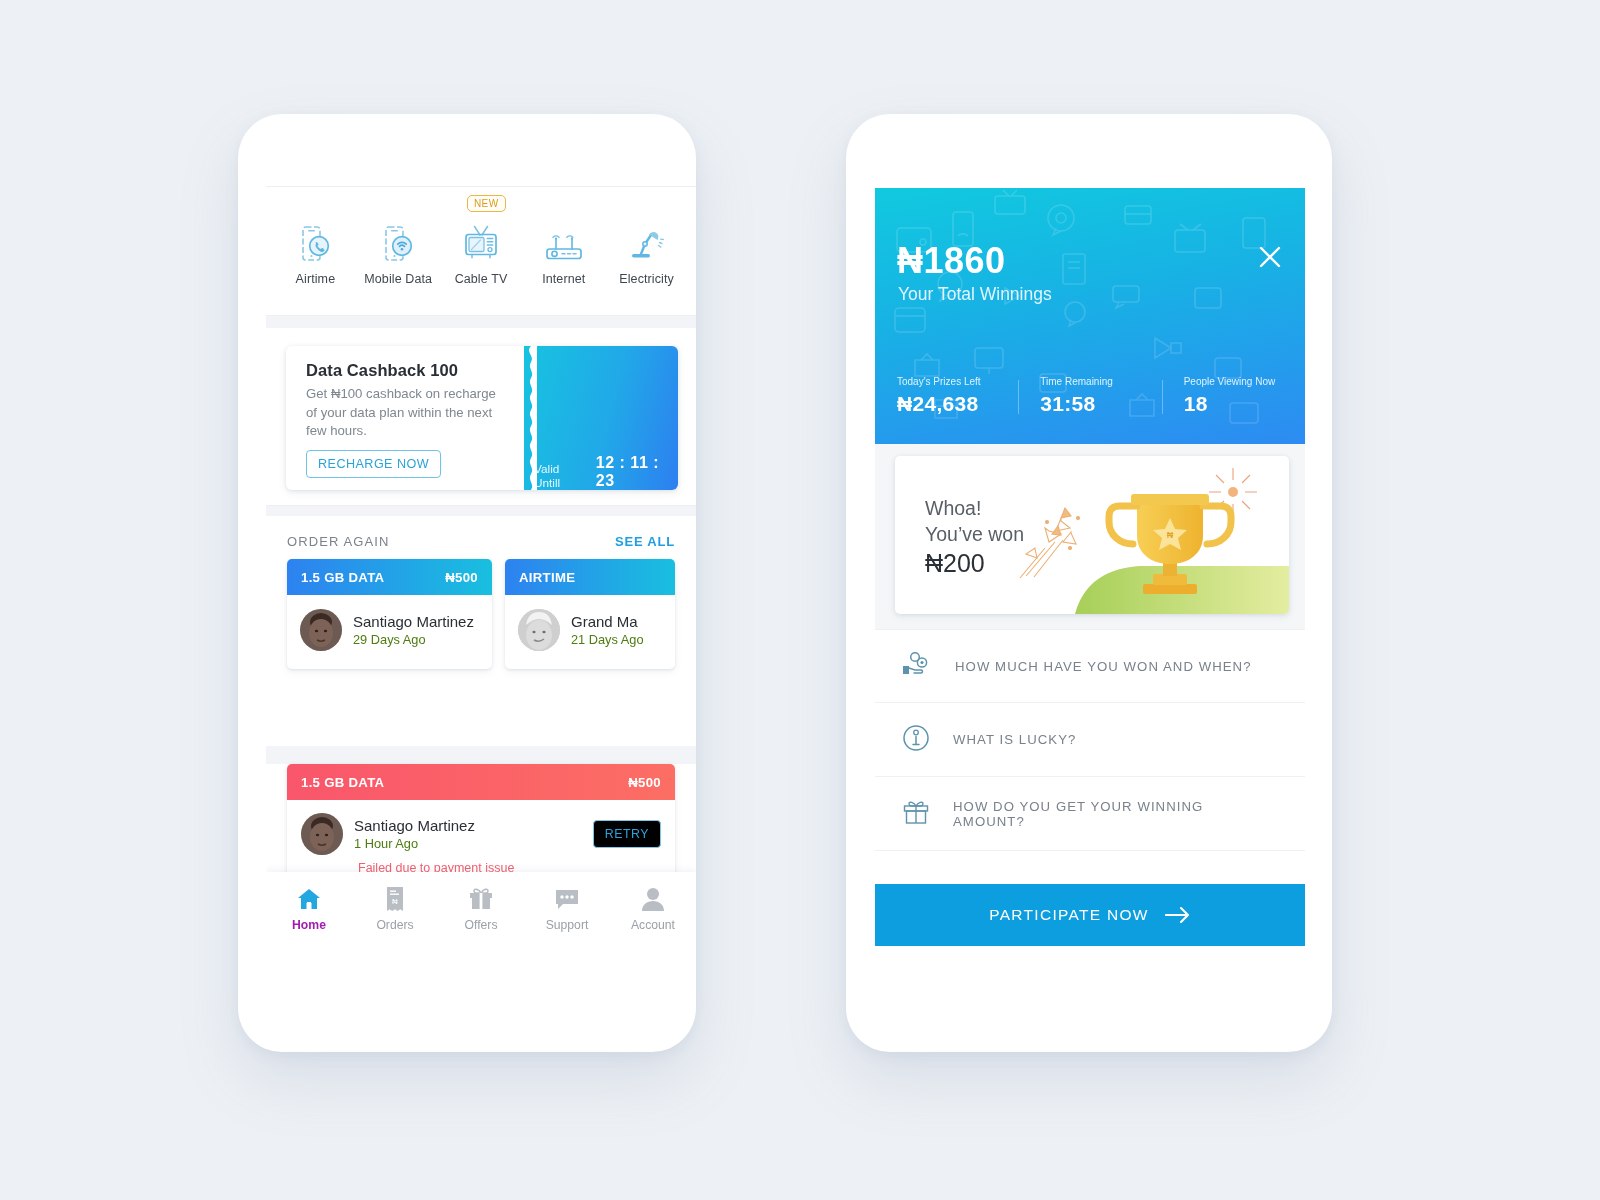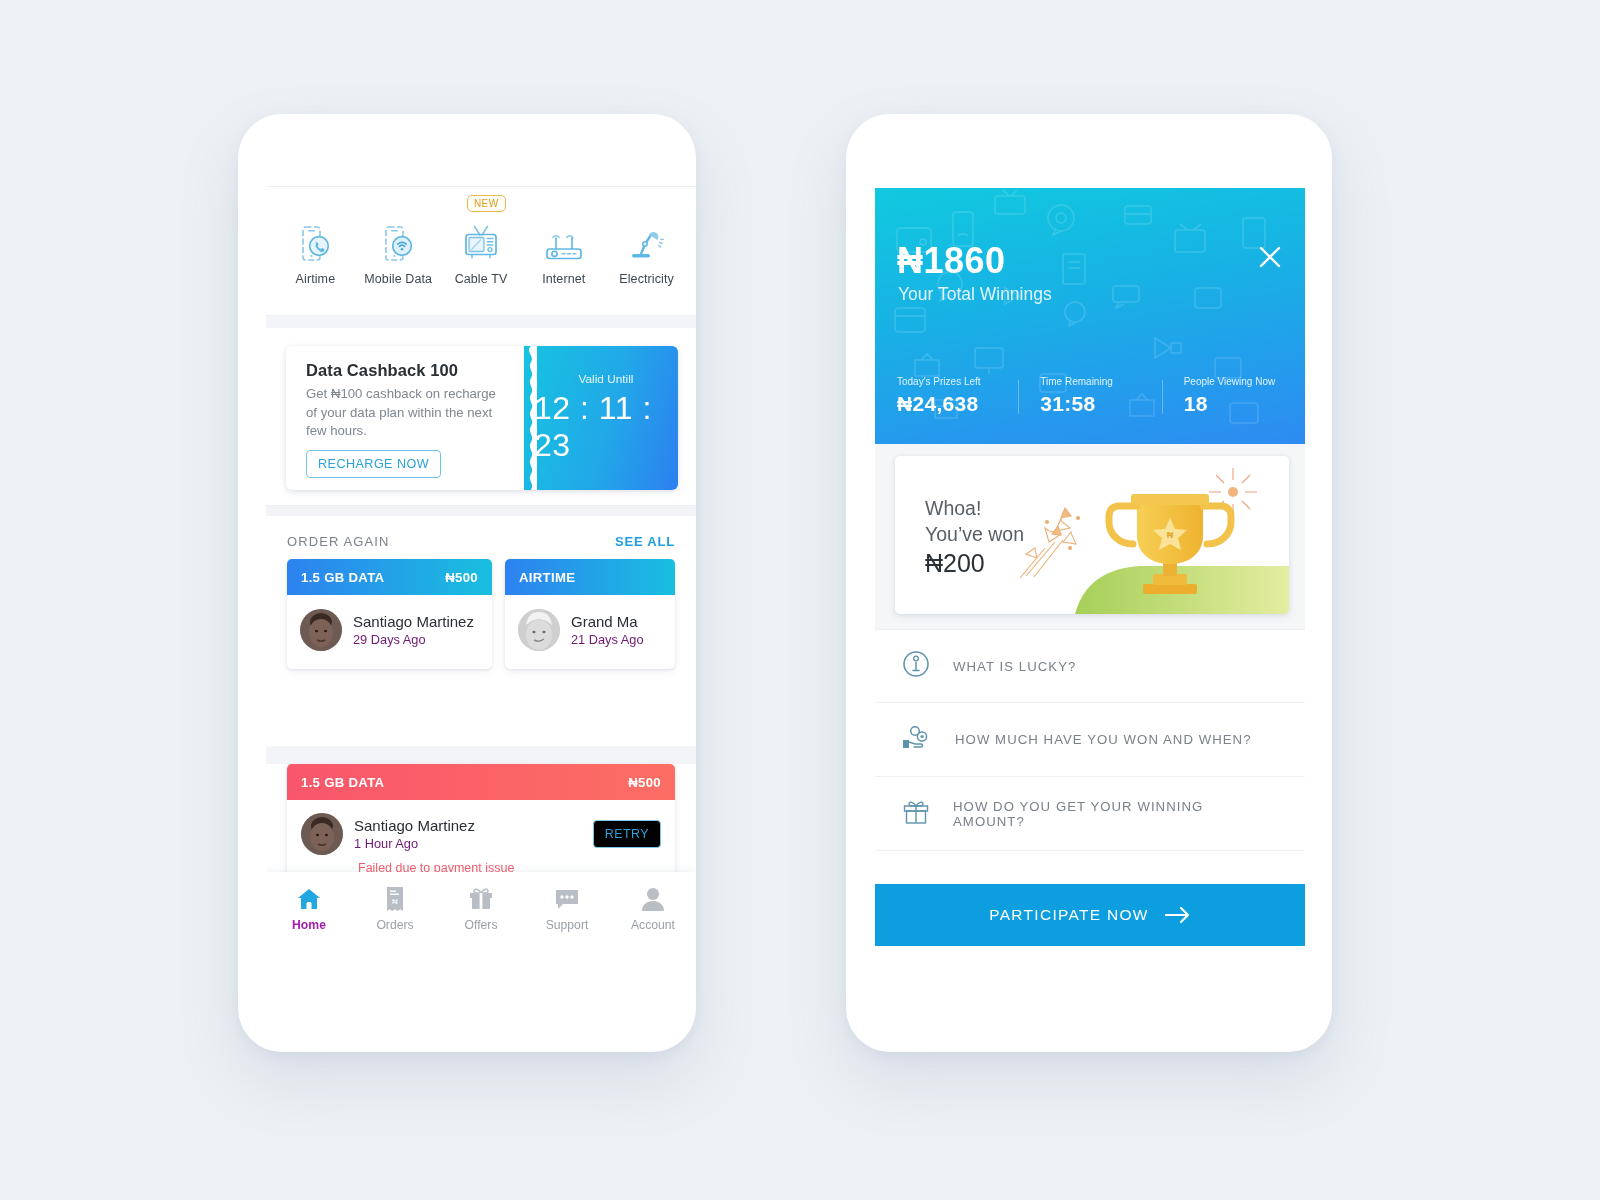--- a/index.html
+++ b/index.html
@@ -57,45 +57,45 @@
   .cb-title { font-size: 16.5px; font-weight: bold; color: #2a2f36; letter-spacing: .1px; }
   .cb-desc { margin-top: 5px; font-size: 13.2px; line-height: 1.42; color: #7f878f; max-width: 195px; }
   .cb-btn {
     display: inline-block; margin-top: 9px; border: 1px solid #6fc3e8; border-radius: 4px;
     padding: 6px 11px; color: #29a3dc; font-size: 12.6px; letter-spacing: .45px;
     background: #fff; cursor: pointer;
   }
   .cashback-right {
     position: relative; flex: 1;
     background: linear-gradient(105deg, #17c3e0 0%, #21a8e8 55%, #2d7ff0 100%);
-    display: flex; flex-direction: column; align-items: center; justify-content: center;
+    display: flex; flex-direction: row; align-items: flex-end; justify-content: center;
   }
   .ticket-notch { position: absolute; left: -1px; top: 0; height: 100%; width: 14px; }
   .vu-lbl { color: #e6f7fd; font-size: 11.8px; margin-left: 10px; }
-  .vu-time { color: #ffffff; font-size: 32px; letter-spacing: .5px; margin-top: 4px; margin-left: 10px; }
+  .vu-time { color: #ffffff; font-size: 16px; letter-spacing: .5px; margin-top: 4px; margin-left: 10px; font-weight: bold; }
 
   
   .order-sec { position: absolute; left: 0; top: 330px; width: 430px; background: #fff; }
   .order-head { display: flex; align-items: center; justify-content: space-between;
                 padding: 18px 21px 10px 21px; gap: 38px; }
   .order-title { font-size: 13px; letter-spacing: 1.1px; color: #7b838c; }
   .see-all { font-size: 13px; letter-spacing: .8px; color: #1f9fe0; font-weight: bold; cursor: pointer; }
 
   .order-row { display: flex; gap: 13px; padding: 0 21px; }
   .ocard { width: 223px; background: #fff; border-radius: 5px; overflow: hidden;
            box-shadow: 0 1px 3px rgba(60,80,110,0.13), 0 3px 9px rgba(60,80,110,0.07); }
   .ocard.clipped { width: 185px; }
   .ocard-head { height: 36px; display: flex; align-items: center; justify-content: space-between;
                 padding: 0 14px; color: #fff; font-size: 13.2px; font-weight: bold; letter-spacing: .3px; }
   .grad-bc { background: linear-gradient(90deg, #2d82f0 0%, #19bfdf 100%); }
   .grad-red { background: linear-gradient(90deg, #f9566b 0%, #fc6e64 100%); }
   .ocard-body { display: flex; align-items: center; gap: 11px; padding: 14px 13px 18px 13px; }
   .avatar { width: 42px; height: 42px; border-radius: 50%; flex: none; overflow: hidden; background:#cfd6dd; }
   .ocard-name { font-size: 15px; color: #2a2f36; white-space: nowrap; }
-  .ocard-time { font-size: 12.8px; color: #701a75; margin-top: 2px; }
+  .ocard-time { font-size: 12.8px; color: #4d7c0f; margin-top: 2px; }
 
   
   .failed-sec { position: absolute; left: 0; top: 578px; width: 430px; }
   .fcard { margin: 0 21px; background: #fff; border-radius: 5px; overflow: hidden;
            box-shadow: 0 1px 3px rgba(60,80,110,0.13), 0 3px 9px rgba(60,80,110,0.07); }
   .fcard-body { display: flex; align-items: center; padding: 13px 14px 6px 14px; }
   .fcard-err { font-size: 12.5px; color: #f4606f; padding: 0 14px 14px 71px; }
   .retry-btn { margin-left: auto; border: 1px solid #7cc8ea; border-radius: 4px; background:#000000;
                color: #2aa3dd; font-size: 12.4px; letter-spacing: .5px; padding: 6px 11px; cursor: pointer; }
 
@@ -504,39 +504,39 @@
             <div class="won-l1">Whoa!</div>
             <div class="won-l1">You’ve won</div>
             <div class="won-amt">₦200</div>
           </div>
         </div>
       </div>
 
       <div class="faq">
         <div class="faq-item">
           <div>
-            <svg width="30" height="30" viewBox="0 0 30 30">
-                <circle cx="15" cy="15" r="12" fill="none" stroke="#5d93ad" stroke-width="1.5"></circle>
-                <circle cx="15" cy="9.5" r="2.3" fill="none" stroke="#5d93ad" stroke-width="1.3"></circle>
-                <path d="M15 13.5v8M12 21.5h6" stroke="#5d93ad" stroke-width="1.5" stroke-linecap="round"></path>
-              </svg>
-          </div>
-          <div class="faq-lbl">WHAT IS LUCKY?</div>
-        </div>
-        <div class="faq-item">
-          <div>
             <svg width="32" height="30" viewBox="0 0 32 30">
                 <circle cx="14" cy="8" r="4.3" fill="none" stroke="#5d93ad" stroke-width="1.5"></circle>
                 <circle cx="21" cy="13.5" r="4.6" fill="none" stroke="#5d93ad" stroke-width="1.5"></circle>
                 <circle cx="21" cy="13.5" r="1.6" fill="#5d93ad"></circle>
                 <path d="M3 19h5l6 2h6c2 0 2 3 0 3h-7" fill="none" stroke="#5d93ad" stroke-width="1.5" stroke-linecap="round"></path>
                 <path d="M2 17h6v8H2z" fill="#5d93ad"></path>
               </svg>
           </div>
           <div class="faq-lbl">HOW MUCH HAVE YOU WON AND WHEN?</div>
+        </div>
+        <div class="faq-item">
+          <div>
+            <svg width="30" height="30" viewBox="0 0 30 30">
+                <circle cx="15" cy="15" r="12" fill="none" stroke="#5d93ad" stroke-width="1.5"></circle>
+                <circle cx="15" cy="9.5" r="2.3" fill="none" stroke="#5d93ad" stroke-width="1.3"></circle>
+                <path d="M15 13.5v8M12 21.5h6" stroke="#5d93ad" stroke-width="1.5" stroke-linecap="round"></path>
+              </svg>
+          </div>
+          <div class="faq-lbl">WHAT IS LUCKY?</div>
         </div>
         <div class="faq-item">
           <div>
             <svg width="30" height="30" viewBox="0 0 30 30">
                 <path d="M15 9c-2-4-7-5-7-2.3S11.5 9 15 9zM15 9c2-4 7-5 7-2.3S18.5 9 15 9z" fill="none" stroke="#5d93ad" stroke-width="1.4"></path>
                 <rect x="3.5" y="9" width="23" height="5" fill="none" stroke="#5d93ad" stroke-width="1.4"></rect>
                 <rect x="5.5" y="14" width="19" height="12" fill="none" stroke="#5d93ad" stroke-width="1.4"></rect>
                 <path d="M15 9v17" stroke="#5d93ad" stroke-width="1.4"></path>
               </svg>
           </div>

